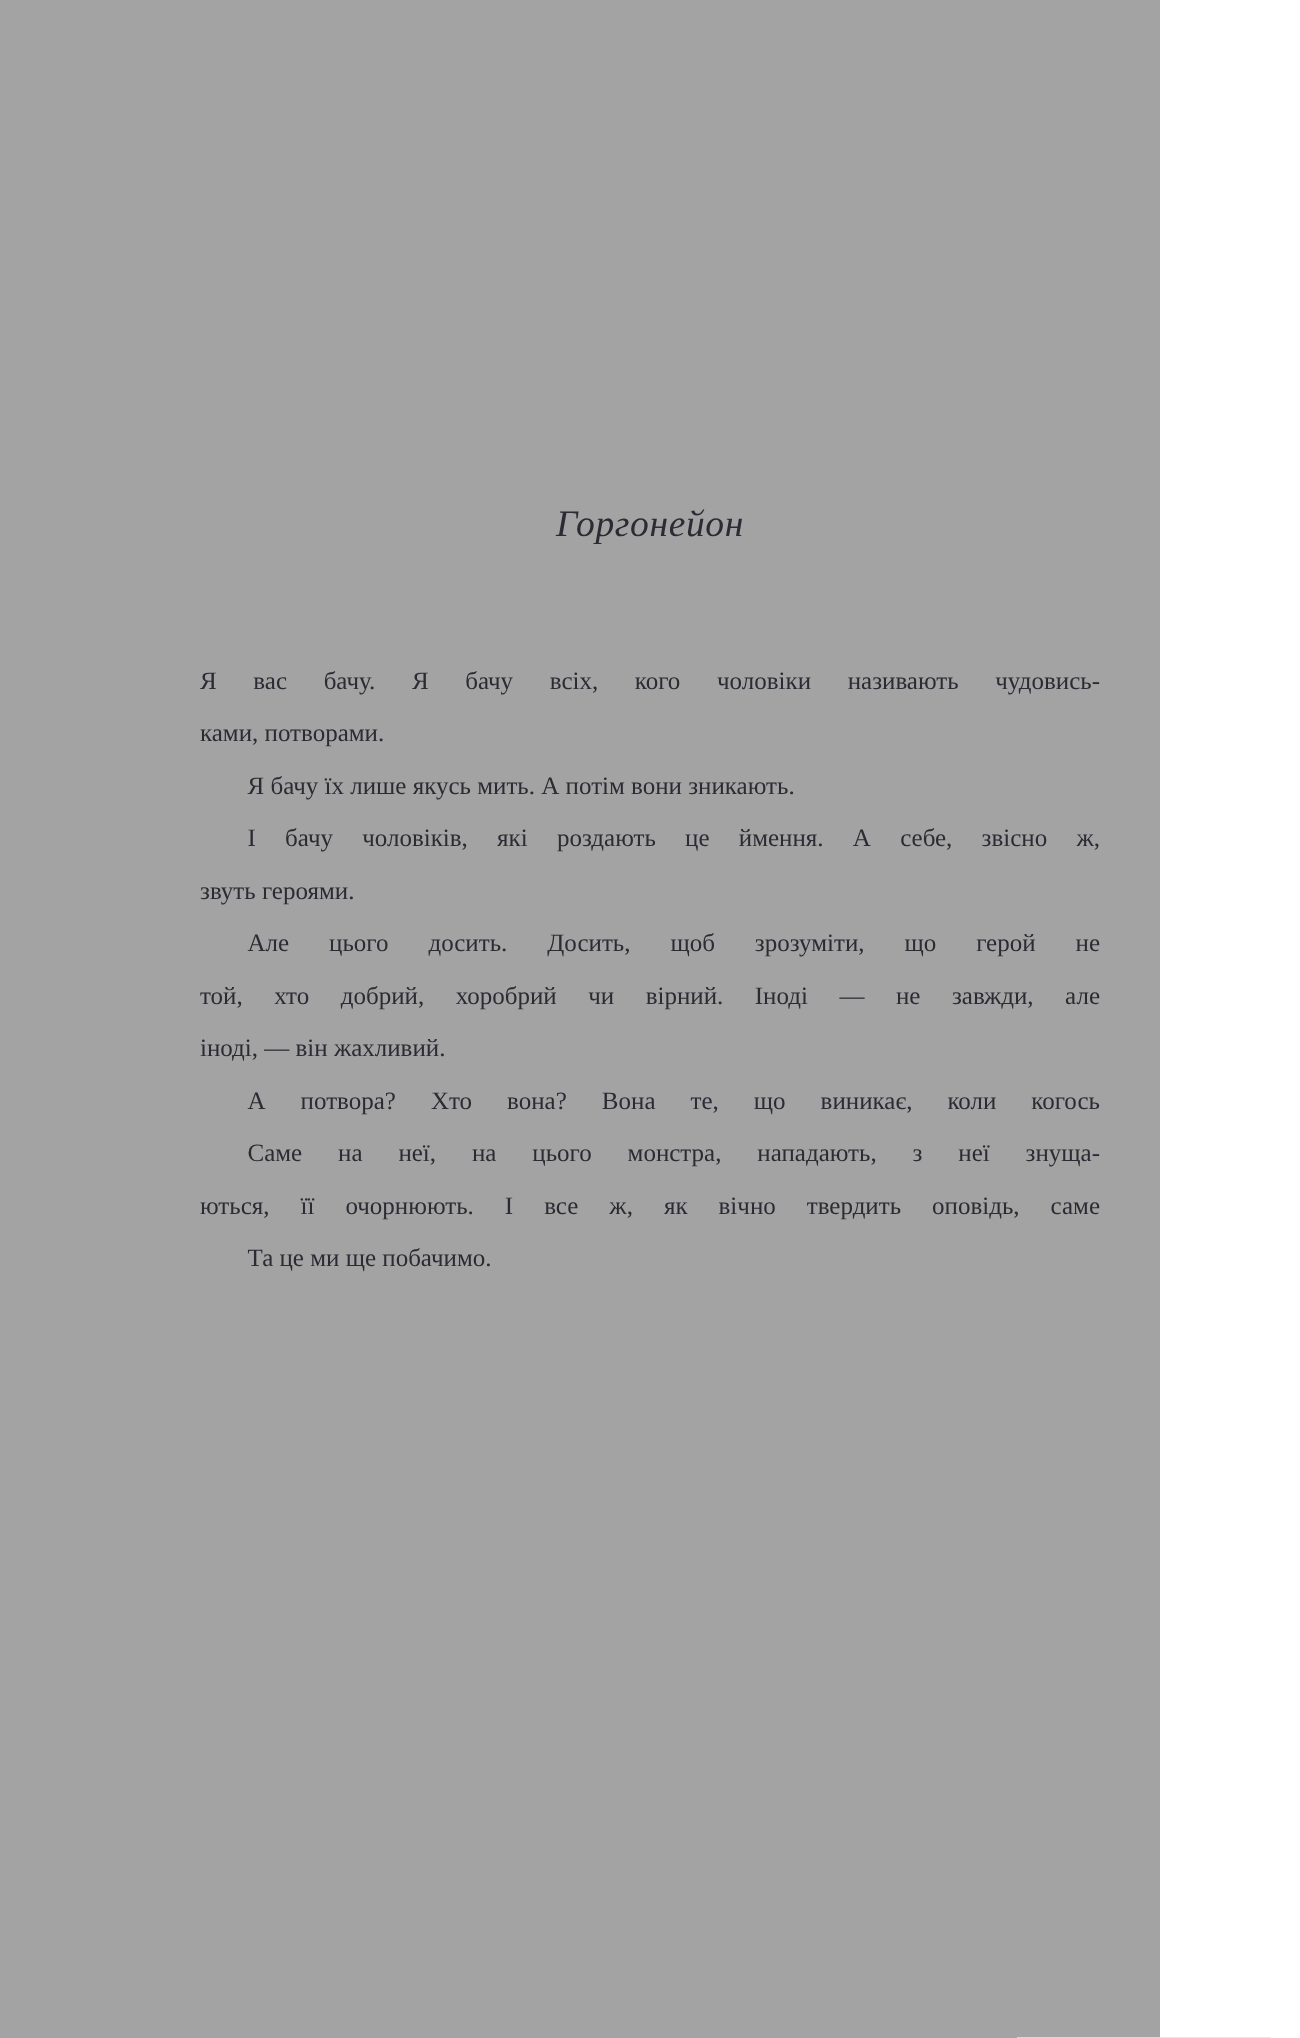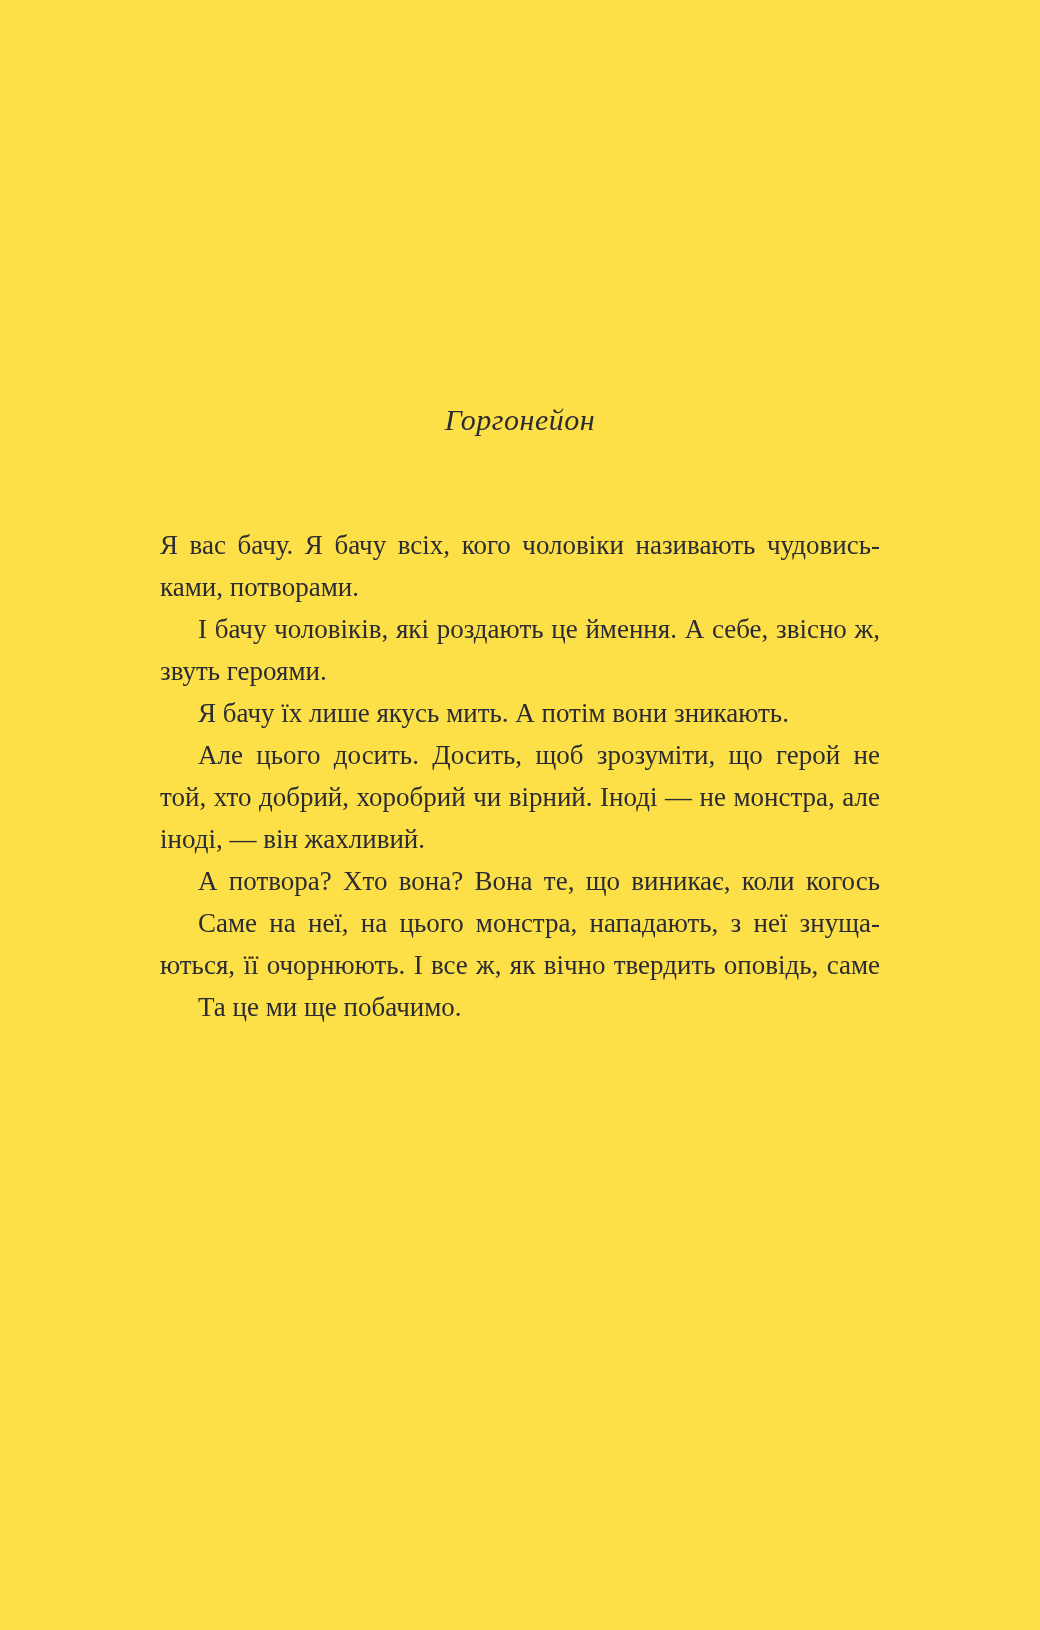--- a/index.html
+++ b/index.html
@@ -2,23 +2,23 @@
 <html><head>
 <meta charset="utf-8">
 <style>
   html, body {
     margin: 0;
     padding: 0;
     background: #ffffff;
   }
   .page {
     position: relative;
-    width: 1040px;
+    width: 928px;
     height: 1630px;
-    background: #fde047;
+    background: #a3a3a3;
     overflow: hidden;
     font-family: "Liberation Serif", "DejaVu Serif", serif;
     color: #2b2b33;
   }
   .content {
     position: absolute;
     top: 0;
     left: 160px;
     width: 720px;
     padding-top: 402px;
@@ -30,21 +30,21 @@
     font-size: 30px;
     line-height: 36px;
     text-align: center;
     margin: 0 0 86px 0;
     letter-spacing: 0.5px;
   }
   .paragraph {
     margin: 0;
   }
   .line {
-    font-size: 27px;
+    font-size: 20px;
     line-height: 42px;
     white-space: normal;
     text-align: justify;
     text-align-last: justify;
   }
   .line.last {
     text-align: left;
     text-align-last: left;
   }
   .line.indent {
@@ -56,29 +56,29 @@
 
 <div class="page">
   <div class="content">
     <h1 class="title">Горгонейон</h1>
     <div id="body-text">
         <div class="paragraph">
           <div class="line">Я вас бачу. Я бачу всіх, кого чоловіки називають чудовись-</div>
           <div class="line last">ками, потворами.</div>
         </div>
         <div class="paragraph">
+          <div class="line last indent">Я бачу їх лише якусь мить. А потім вони зникають.</div>
+        </div>
+        <div class="paragraph">
           <div class="line indent">І бачу чоловіків, які роздають це ймення. А себе, звісно ж,</div>
           <div class="line last">звуть героями.</div>
         </div>
         <div class="paragraph">
-          <div class="line last indent">Я бачу їх лише якусь мить. А потім вони зникають.</div>
-        </div>
-        <div class="paragraph">
           <div class="line indent">Але цього досить. Досить, щоб зрозуміти, що герой не</div>
-          <div class="line">той, хто добрий, хоробрий чи вірний. Іноді — не монстра, але</div>
+          <div class="line">той, хто добрий, хоробрий чи вірний. Іноді — не завжди, але</div>
           <div class="line last">іноді, — він жахливий.</div>
         </div>
         <div class="paragraph">
           <div class="line indent">А потвора? Хто вона? Вона те, що виникає, коли когось</div>
         </div>
         <div class="paragraph">
           <div class="line indent">Саме на неї, на цього монстра, нападають, з неї знуща-</div>
           <div class="line">ються, її очорнюють. І все ж, як вічно твердить оповідь, саме</div>
         </div>
         <div class="paragraph">

